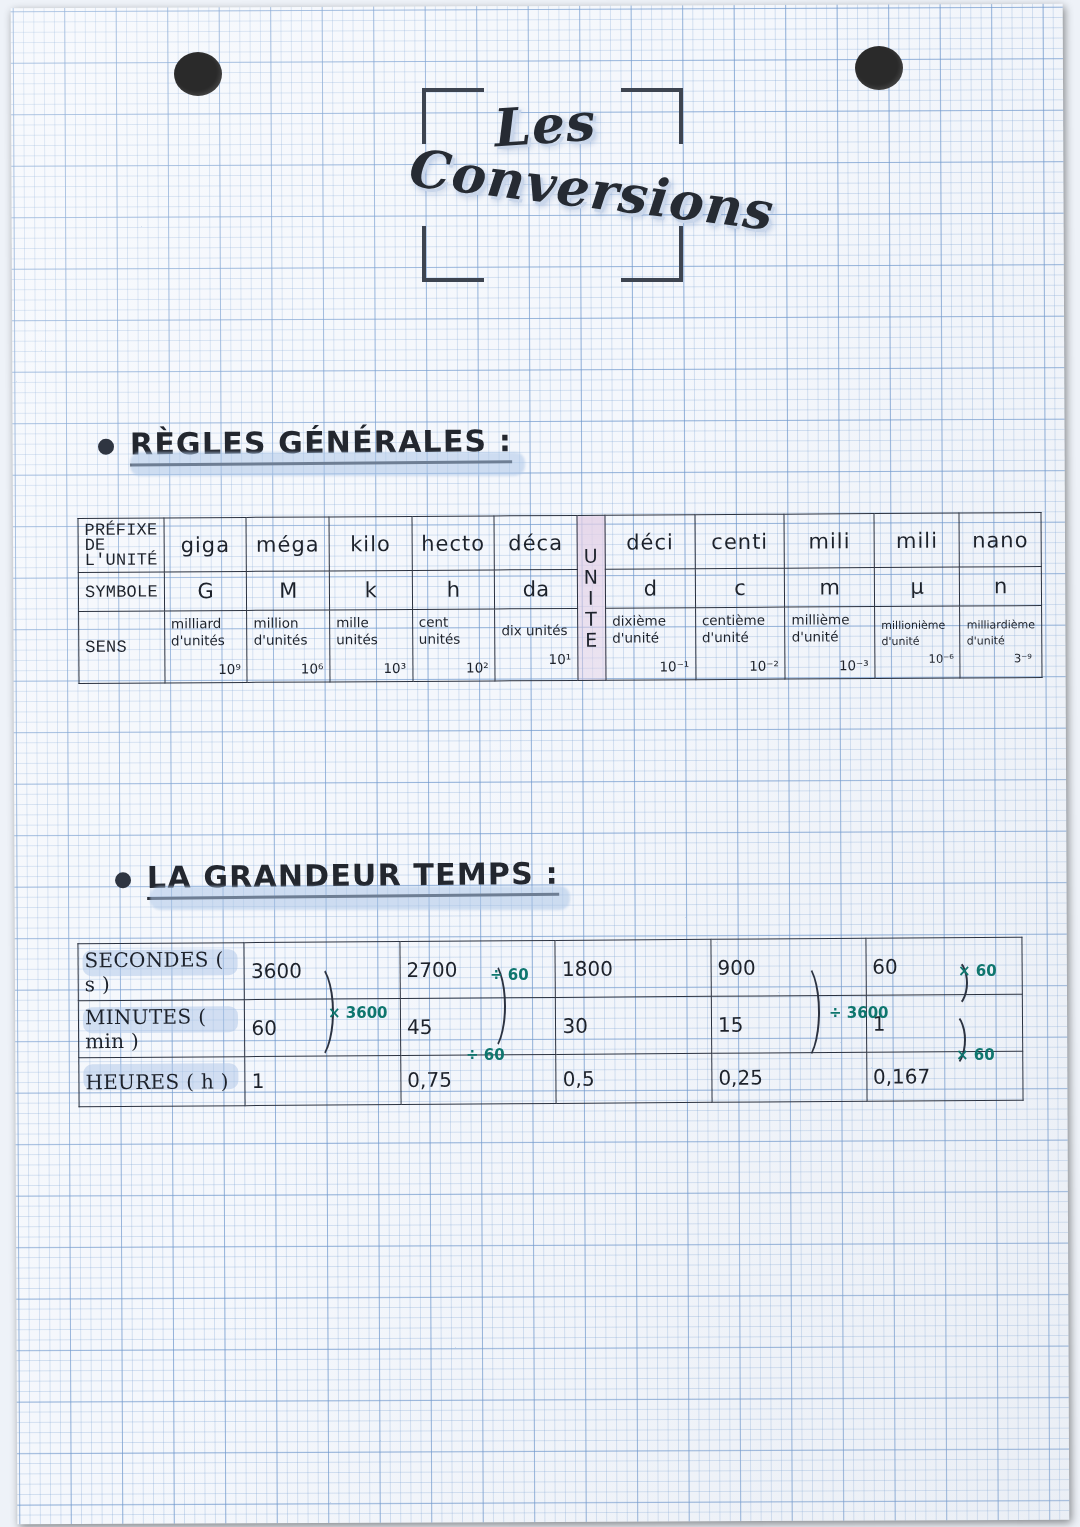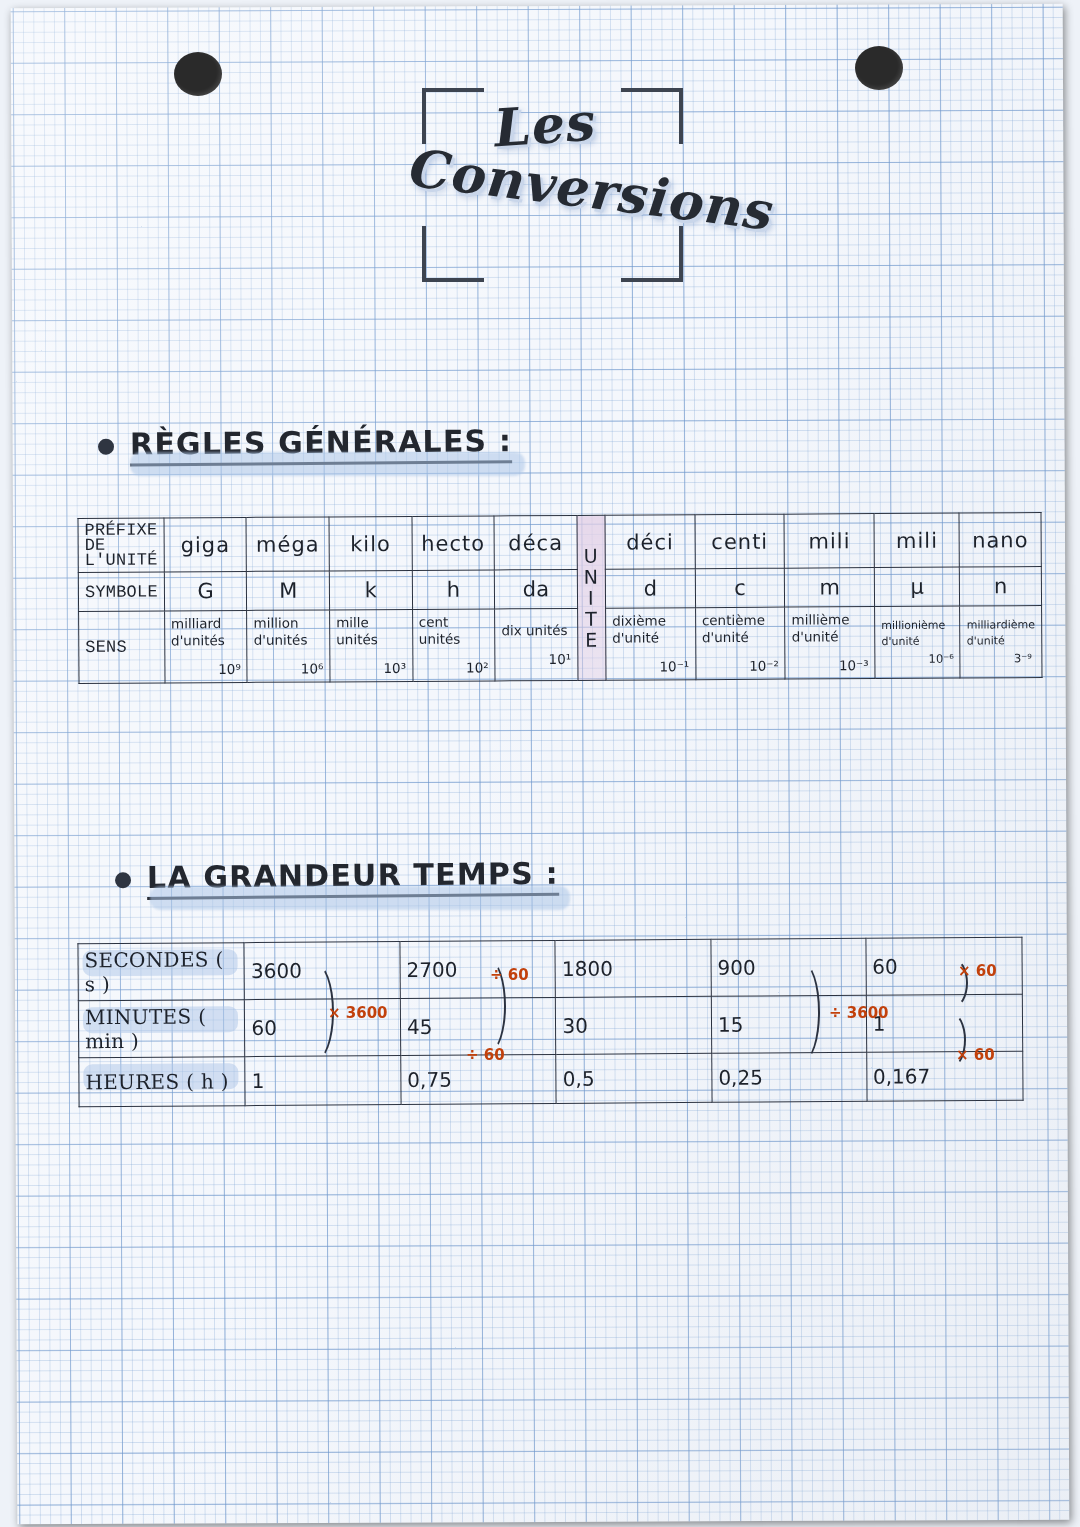--- a/index.html
+++ b/index.html
@@ -231,21 +231,21 @@
     z-index: -1;
   }
   .tval { width: 157px; padding-left: 12px; }
 
   
   .annot {
     position: absolute;
     font-family: "DejaVu Sans", sans-serif;
     font-weight: bold;
     font-size: 15px;
-    color: #c2410c;
+    color: #0f766e;
     white-space: nowrap;
   }
   .arc {
     position: absolute;
     border: 2.2px solid #2b3240;
     border-radius: 50%;
     border-left-color: transparent;
     border-top-color: transparent;
     border-bottom-color: transparent;
   }

